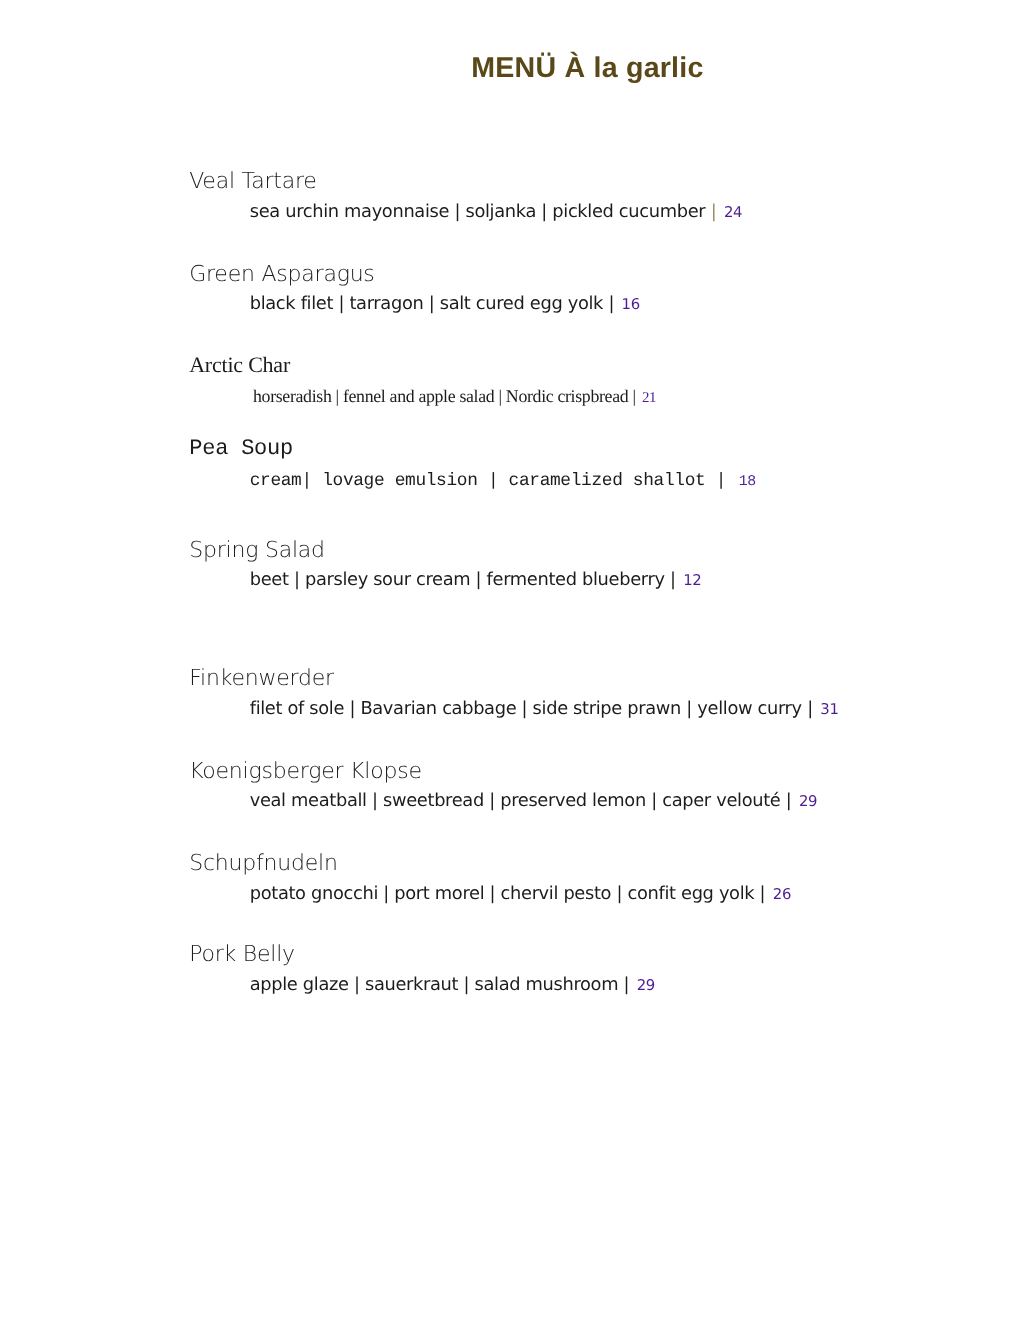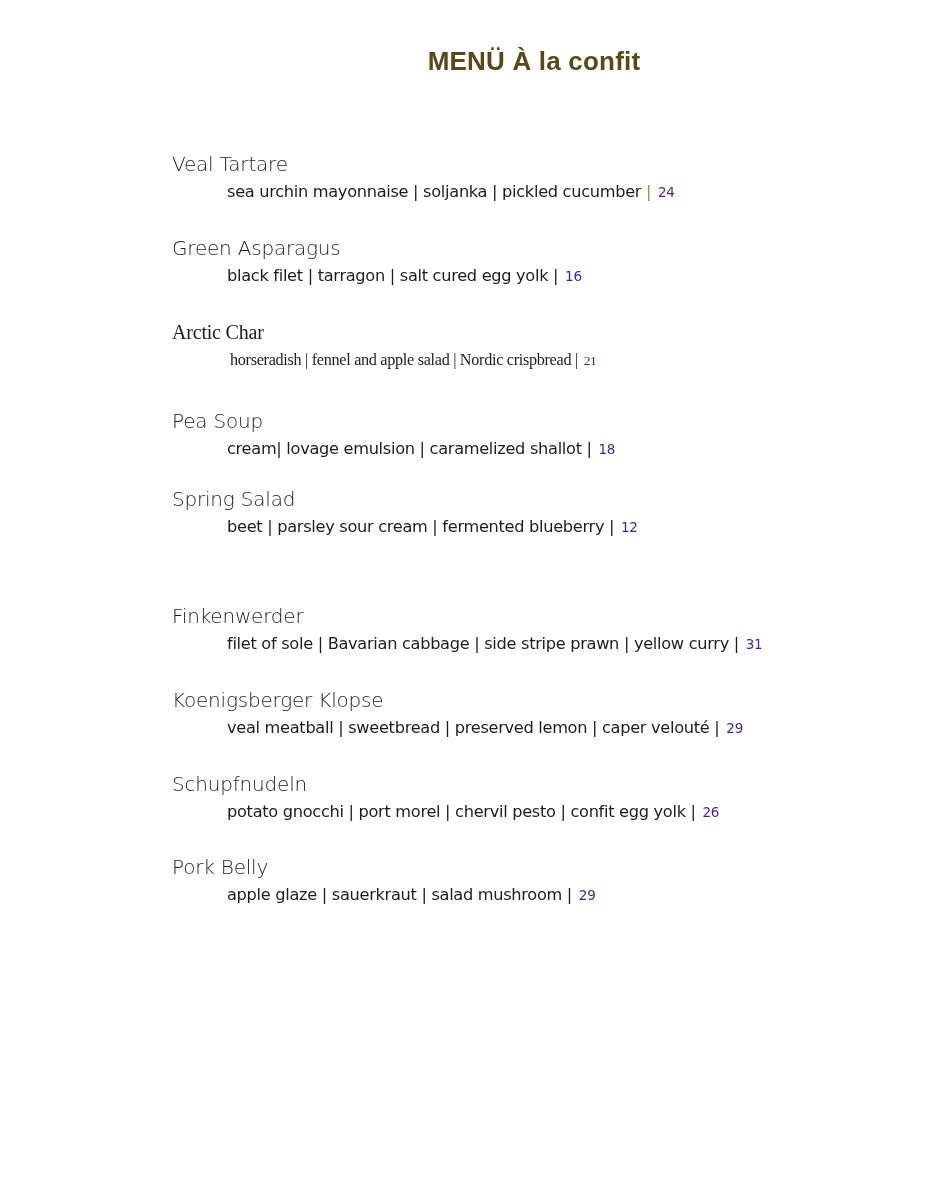--- a/index.html
+++ b/index.html
@@ -55,38 +55,38 @@
     }
     .price {
       color: #4c1d95;
       font-size: 13.5px;
       margin-left: 2px;
     }
   </style>
 </head>
 <body>
 
-<div class="title">MENÜ À la confit</div>
+<div class="title">MENÜ À la garlic</div>
 
 <div class="dish" style="top:151px;">
   <div class="dish-name">Veal Tartare</div>
   <div class="dish-desc"><span>sea urchin mayonnaise | soljanka | pickled cucumber</span> <span class="price-sep">|</span> <span class="price">24</span></div>
 </div>
 
 <div class="dish" style="top:235px;">
   <div class="dish-name">Green Asparagus</div>
   <div class="dish-desc"><span>black filet | tarragon | salt cured egg yolk |</span> <span class="price">16</span></div>
 </div>
 
 <div class="dish" style="top:319px;font-family:Liberation Serif, serif;">
   <div class="dish-name">Arctic Char</div>
   <div class="dish-desc" style="margin-left:58px;"><span> horseradish | fennel and apple salad | Nordic crispbread |</span> <span class="price">21</span></div>
 </div>
 
-<div class="dish" style="top:408px;">
+<div class="dish" style="top:396px;font-family:Liberation Mono, monospace;">
   <div class="dish-name">Pea Soup</div>
   <div class="dish-desc"><span>cream| lovage emulsion | caramelized shallot |</span> <span class="price">18</span></div>
 </div>
 
 <div class="dish" style="top:486px;">
   <div class="dish-name">Spring Salad</div>
   <div class="dish-desc"><span>beet | parsley sour cream | fermented blueberry |</span> <span class="price">12</span></div>
 </div>
 
 <div class="dish" style="top:603px;">

